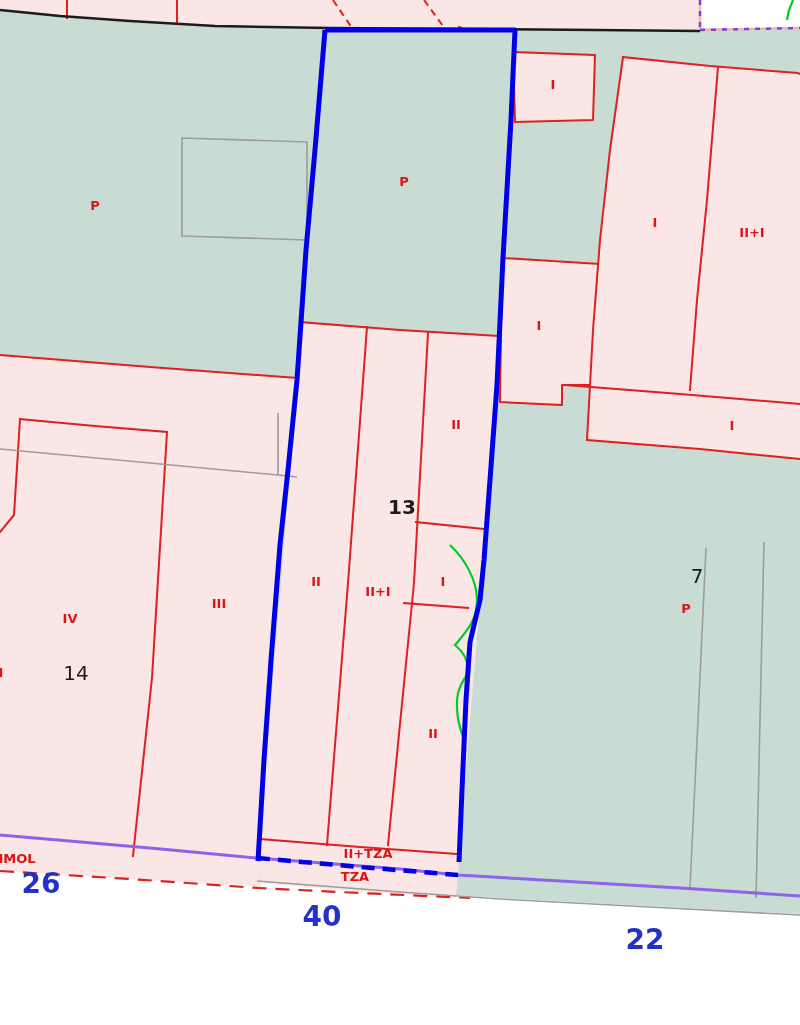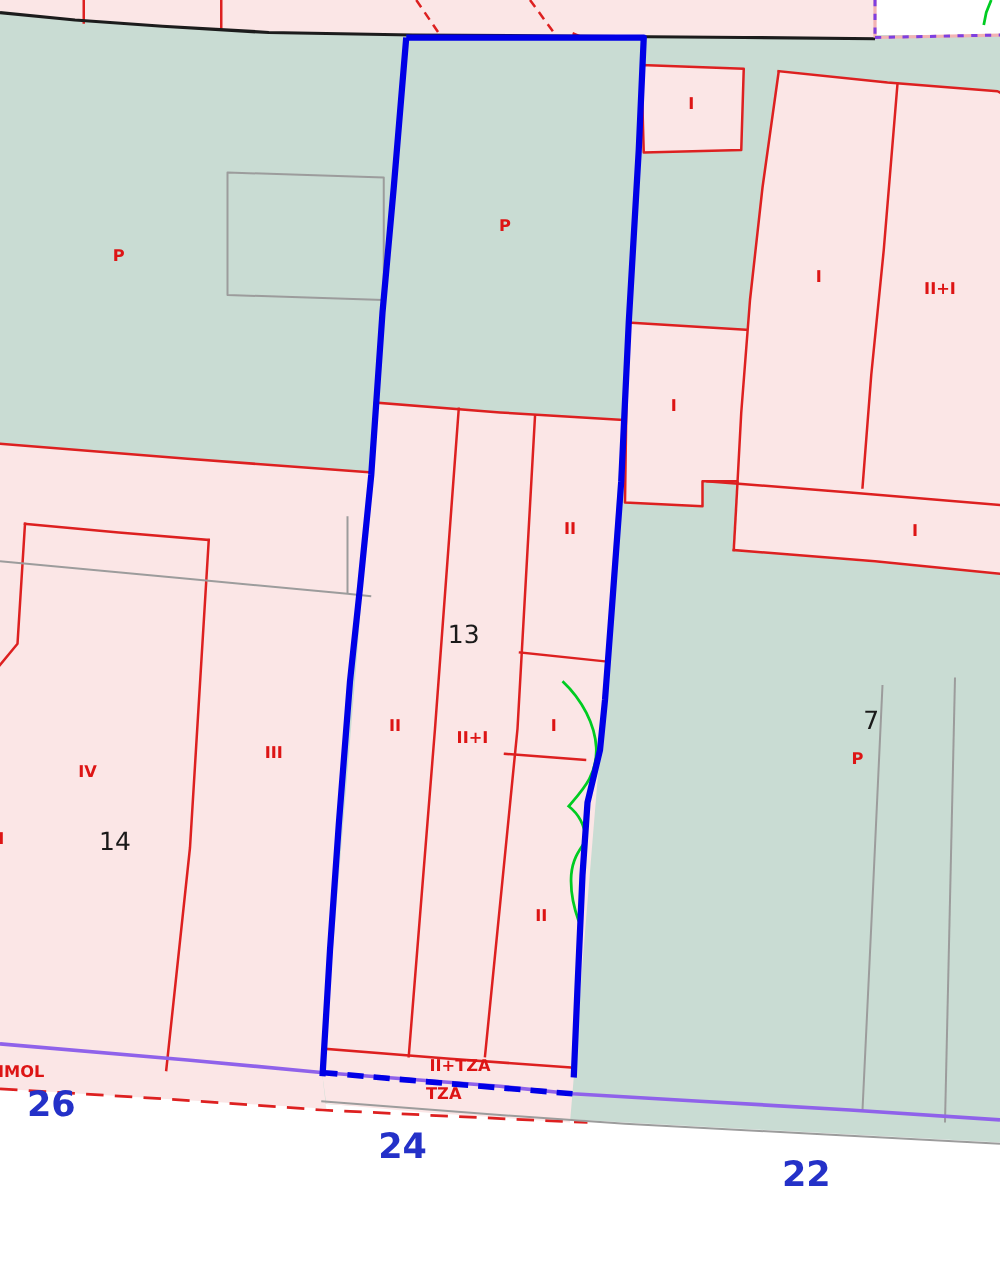--- a/index.html
+++ b/index.html
@@ -103,31 +103,31 @@
 
   <div>
       <div class="map-label height" style="left: 95px; top: 205px;">P</div>
       <div class="map-label height" style="left: 404px; top: 181px;">P</div>
       <div class="map-label height" style="left: 553px; top: 84px;">I</div>
       <div class="map-label height" style="left: 655px; top: 222px;">I</div>
       <div class="map-label height" style="left: 752px; top: 232px;">II+I</div>
       <div class="map-label height" style="left: 539px; top: 325px;">I</div>
       <div class="map-label height" style="left: 456px; top: 424px;">II</div>
       <div class="map-label height" style="left: 732px; top: 425px;">I</div>
-      <div class="map-label parcel" style="left: 371px; top: 507px;">13</div>
+      <div class="map-label parcel" style="left: 402px; top: 507px; font-weight: bold;">13</div>
       <div class="map-label parcel" style="left: 697px; top: 576px;">7</div>
       <div class="map-label height" style="left: 686px; top: 608px;">P</div>
       <div class="map-label height" style="left: 316px; top: 581px;">II</div>
       <div class="map-label height" style="left: 378px; top: 591px;">II+I</div>
       <div class="map-label height" style="left: 443px; top: 581px;">I</div>
       <div class="map-label height" style="left: 70px; top: 618px;">IV</div>
       <div class="map-label height" style="left: 219px; top: 603px; text-align: right;">III</div>
       <div class="map-label height" style="left: 1px; top: 672px;">I</div>
-      <div class="map-label parcel" style="left: 76px; top: 673px; margin-left: 16px;">14</div>
+      <div class="map-label parcel" style="left: 76px; top: 673px;">14</div>
       <div class="map-label height" style="left: 433px; top: 733px;">II</div>
       <div class="map-label height" style="left: 17px; top: 858px; text-align: right;">IMOL</div>
       <div class="map-label height" style="left: 344px; top: 853px; padding-left: 48px;">II+TZA</div>
       <div class="map-label height" style="left: 355px; top: 876px;">TZA</div>
       <div class="map-label street" style="left: 41px; top: 884px;">26</div>
-      <div class="map-label street" style="left: 322px; top: 917px;">24</div>
+      <div class="map-label street" style="left: 322px; top: 917px;">40</div>
       <div class="map-label street" style="left: 645px; top: 940px;">22</div>
     </div>
 </div>
 
 </body></html>

